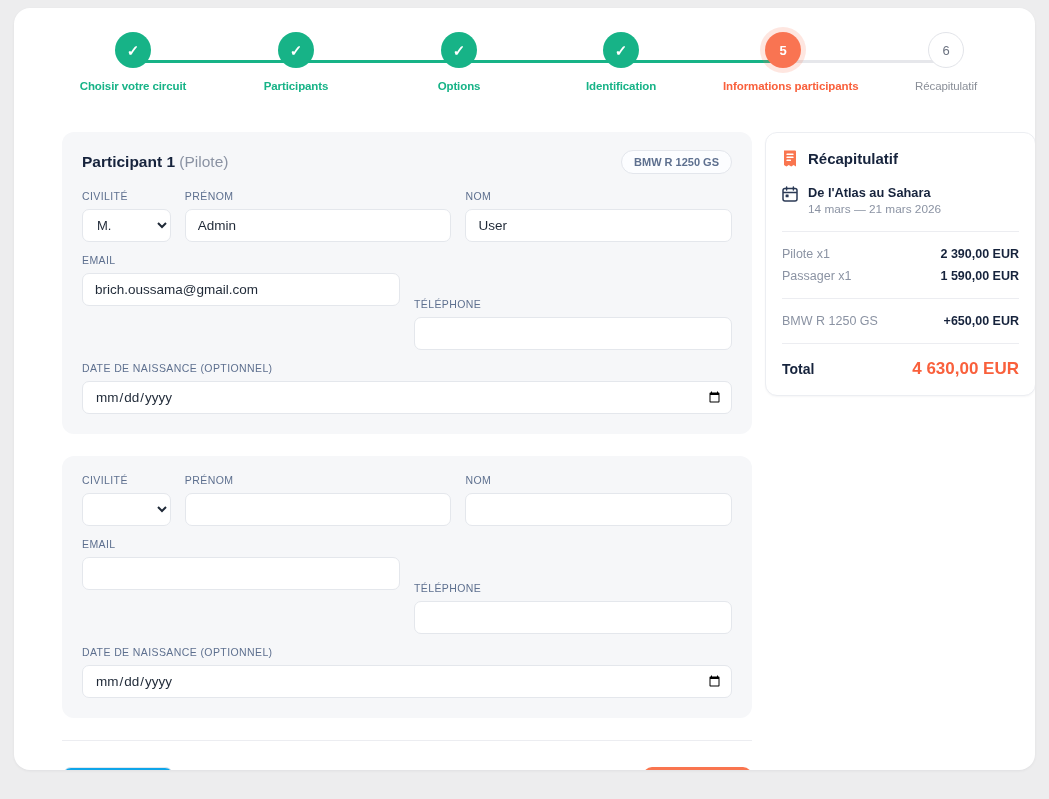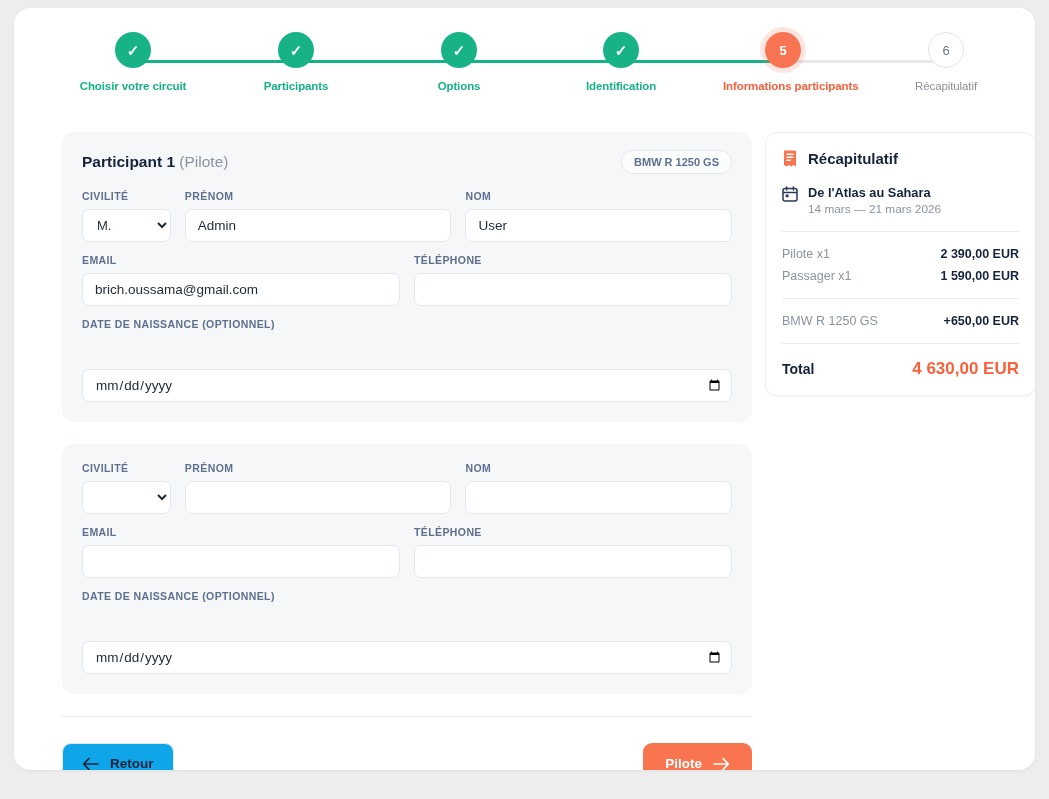--- a/index.html
+++ b/index.html
@@ -97,25 +97,25 @@
     white-space: nowrap;
   }
   .pill.btn { cursor: pointer; }
 
   .fieldrow { display: flex; gap: 14px; margin-bottom: 12px; }
   .field { display: flex; flex-direction: column; }
   .f-civ  { width: 90px; }
   .f-pre  { width: 270px; }
   .f-nom  { width: 270px; }
   .f-mail { width: 322px; }
-  .f-tel  { width: 322px; }
-  .f-date { width: 658px; gap: 32px; }
+  .f-tel  { width: 322px; margin-top: 44px; }
+  .f-date { width: 658px; }
   .flabel {
     font-size: 10.5px;
-    font-weight: bold;
+    font-weight: normal;
     color: #5e708f;
     letter-spacing: 0.4px;
     text-transform: uppercase;
     margin-bottom: 7px;
   }
   .inp {
     height: 33px;
     background: #ffffff;
     border: 1px solid #e4e7ec;
     border-radius: 7px;

